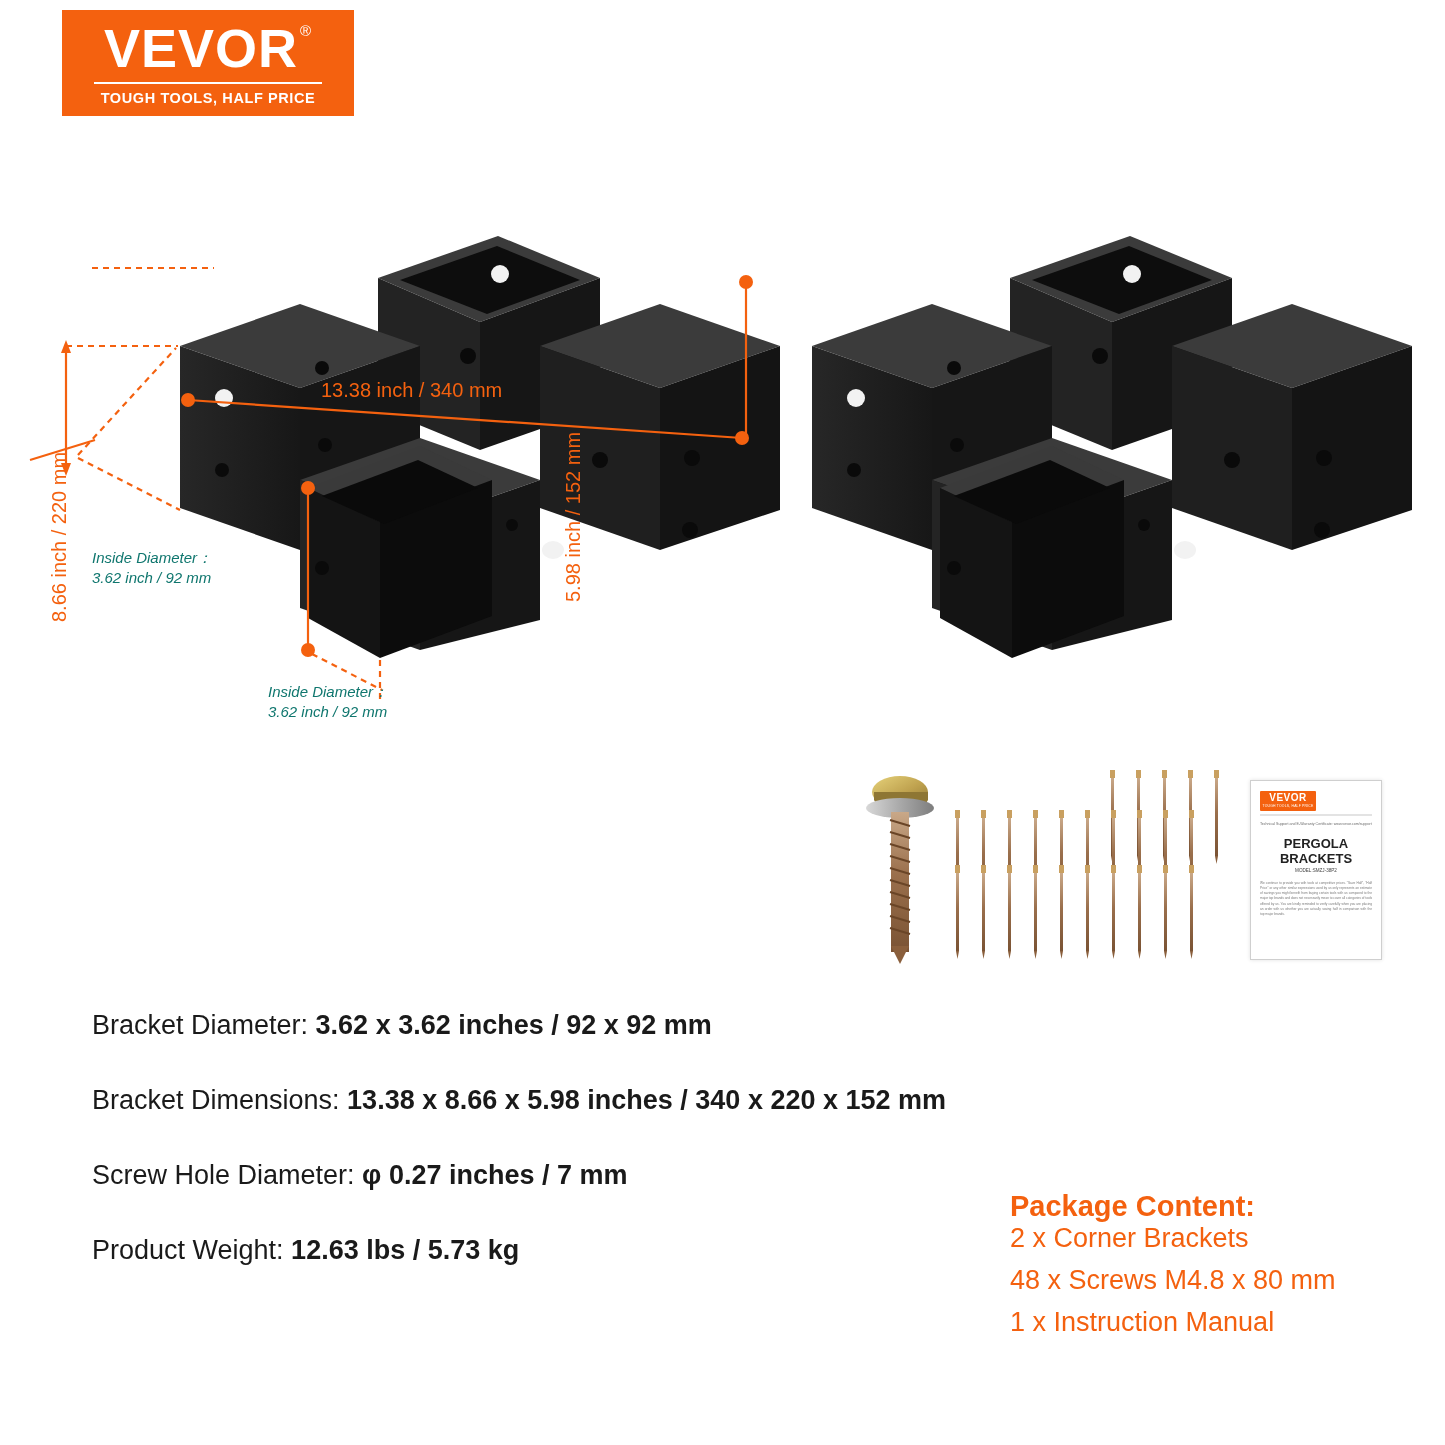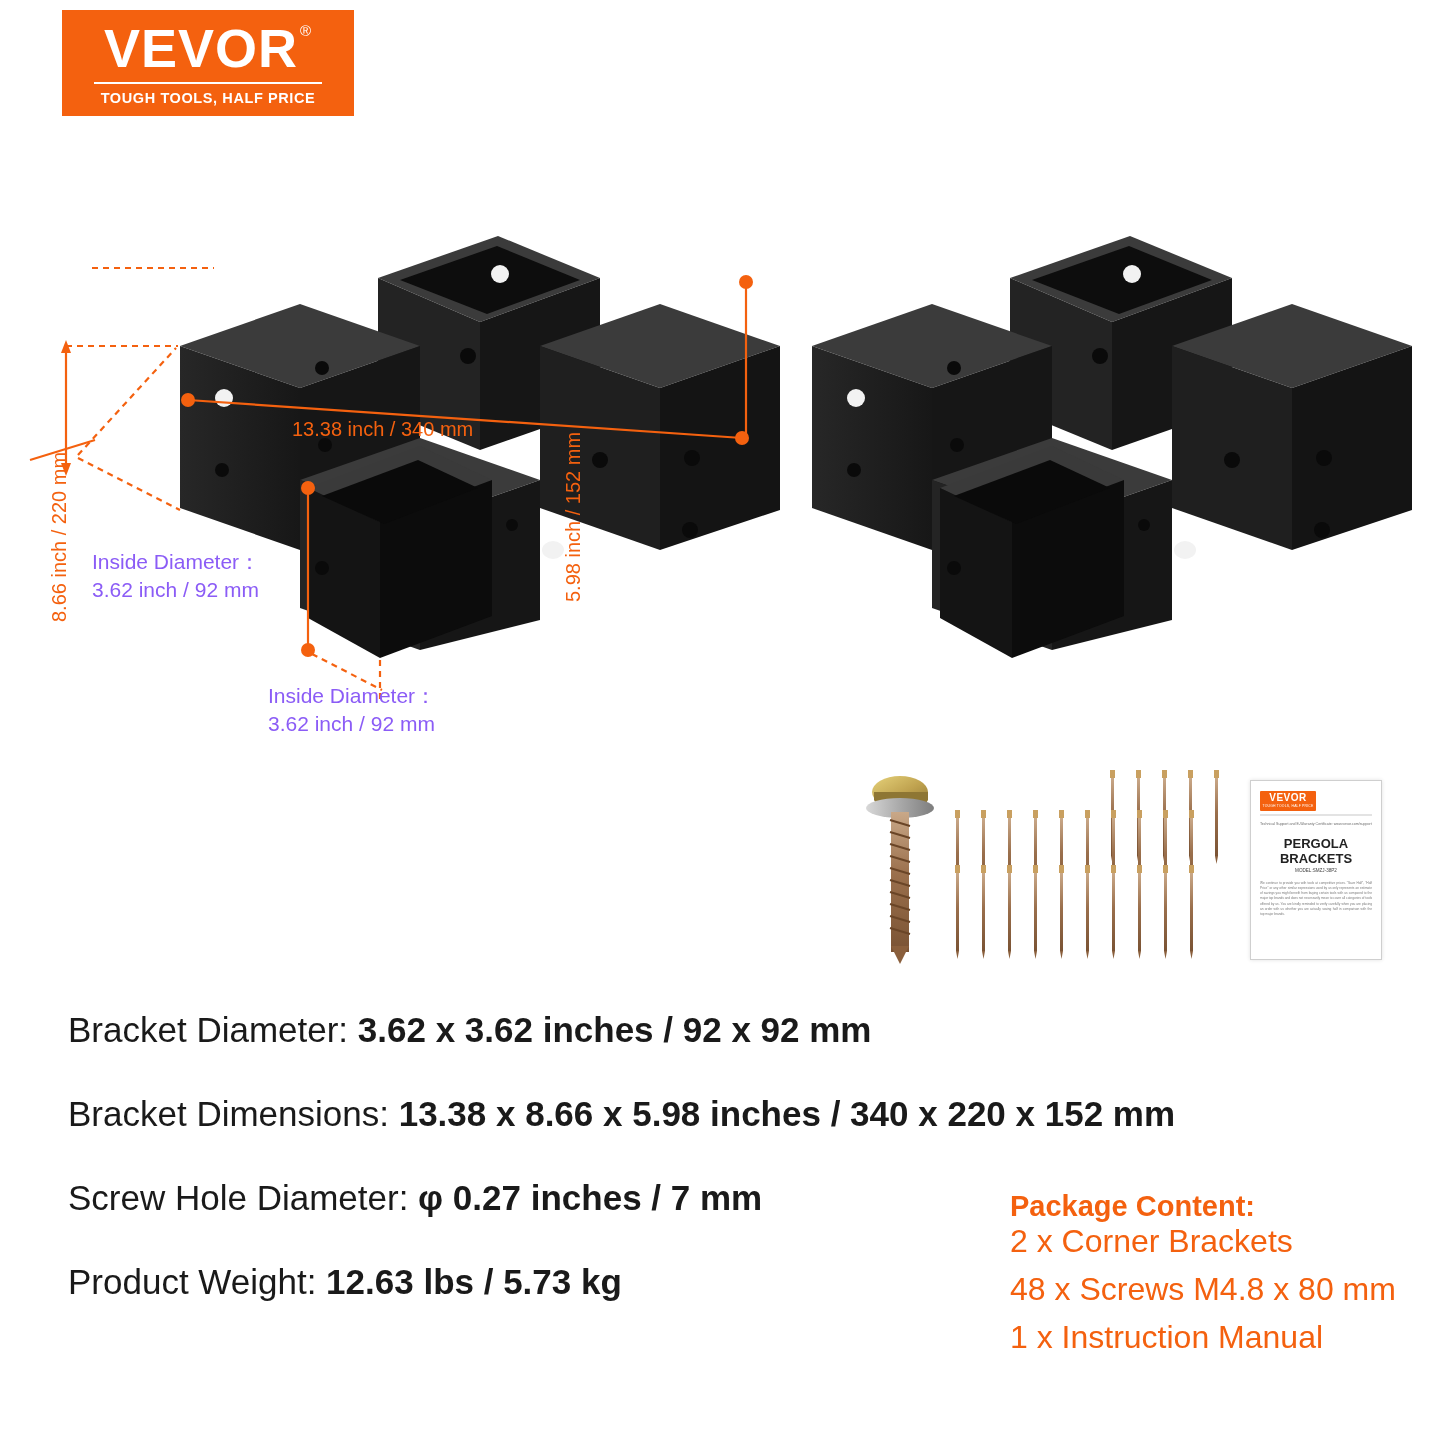--- a/index.html
+++ b/index.html
@@ -73,24 +73,25 @@
   .dim-text {
     position: absolute;
     color: #f4610f;
     font-size: 20px;
     white-space: nowrap;
   }
   .rot-90 { transform: rotate(-90deg); transform-origin: left top; }
 
   .inside-label {
     position: absolute;
-    color: #8b5cf6;
-    font-size: 21px;
+    color: #0f766e;
+    font-size: 15px;
     line-height: 1.35;
     white-space: nowrap;
+    font-style: italic;
   }
 
   
   .accessories {
     position: absolute;
     left: 860px;
     top: 760px;
     width: 540px;
     height: 220px;
   }
@@ -150,41 +151,42 @@
   }
 
   
   .specs {
     position: absolute;
     left: 68px;
     top: 1010px;
     width: 1000px;
   }
   .spec-row {
-    font-size: 35px;
+    font-size: 27px;
     color: #1a1a1a;
     margin-bottom: 44px;
     white-space: nowrap;
+    margin-left: 24px;
   }
   .spec-row .val { font-weight: bold; }
 
   
   .package {
     position: absolute;
     left: 1010px;
     top: 1190px;
     color: #f4610f;
   }
   .package-title {
     font-size: 29px;
     font-weight: bold;
     margin-bottom: 0;
   }
   .package-item {
-    font-size: 32px;
+    font-size: 27px;
     margin-bottom: 11px;
     white-space: nowrap;
   }
 </style>
 </head>
 <body>
 
 <div class="logo-box">
   <div class="logo-word">
     <span>VEVOR</span><span class="logo-reg">®</span>
@@ -327,21 +329,21 @@
       <circle cx="308" cy="500" r="7" fill="#f4610f" stroke="none"></circle>
 
       <line x1="312" y1="508" x2="380" y2="540" opacity="0"></line>
       <line x1="308" y1="506" x2="380" y2="538" stroke-dasharray="0" opacity="0"></line>
       <line x1="312" y1="504" x2="382" y2="540" stroke-dasharray="6,5"></line>
       <line x1="380" y1="510" x2="380" y2="552" stroke-dasharray="6,5"></line>
     </g>
   </svg>
 
   <div class="dim-text rot-90" style="left:48px; top:472px;">8.66 inch / 220 mm</div>
-  <div class="dim-text" style="left:292px; top:229px;margin-top:39px;">13.38 inch / 340 mm</div>
+  <div class="dim-text" style="left:321px; top:229px;">13.38 inch / 340 mm</div>
   <div class="dim-text rot-90" style="left:562px; top:452px;">5.98 inch / 152 mm</div>
 
   <div class="inside-label" style="left:92px; top:398px;">
     <div>Inside Diameter：</div>
     <div>3.62 inch / 92 mm</div>
   </div>
 
   <div class="inside-label" style="left:268px; top:532px;">
     <div>Inside Diameter：</div>
     <div>3.62 inch / 92 mm</div>

